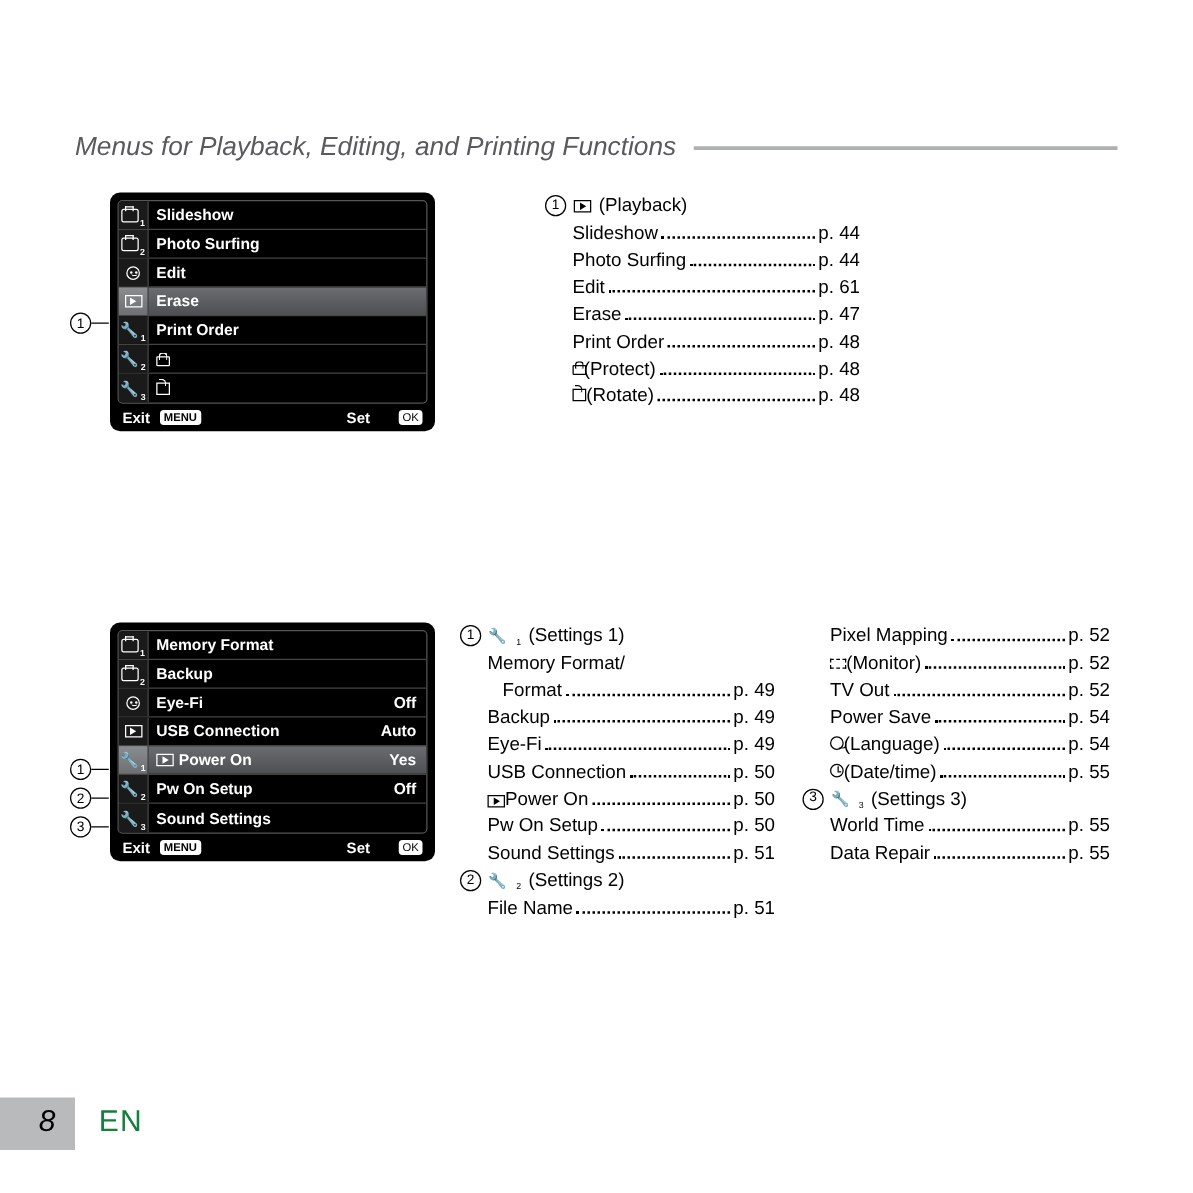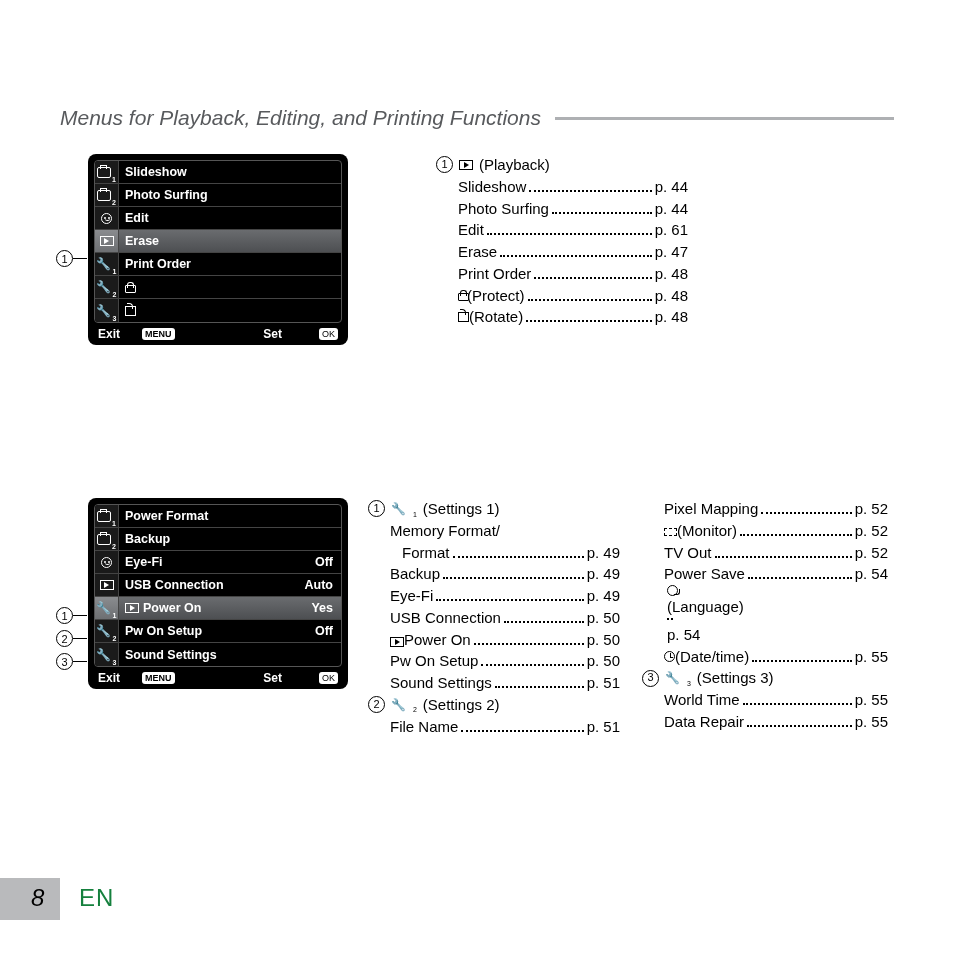--- a/index.html
+++ b/index.html
@@ -21,21 +21,21 @@
   .screen { width: 260px; background: #000; border-radius: 8px; padding: 6px 6px 4px 6px; color: #fff; font-size: 13px; font-weight: bold; }
   .menu-list { border: 1px solid #555; border-radius: 4px; overflow: hidden; }
   .menu-row { display: flex; align-items: center; height: 23px; border-bottom: 1px solid #444; }
   .menu-row:last-child { border-bottom: none; }
   .menu-row.sel { background: linear-gradient(#6a6c6f, #4d4f52); }
   .row-icon { width: 24px; height: 100%; display: flex; align-items: center; justify-content: center; border-right: 1px solid #444; font-size: 10px; background: #1a1a1a; }
   .row-icon.sel { background: linear-gradient(#8a8c8f, #6d6f72); }
   .row-label { flex: 1; padding-left: 6px; font-size: 12.5px; display: flex; align-items: center; gap: 4px; }
   .row-val { padding-right: 8px; font-size: 12.5px; }
   .screen-footer { display: flex; justify-content: space-between; padding: 4px 4px 0 4px; font-size: 12px; }
-  .foot-left, .foot-right { display: flex; align-items: center; gap: 22px; text-align: right; }
+  .foot-left, .foot-right { display: flex; align-items: center; gap: 8px; text-align: right; }
   .menu-chip { background: #fff; color: #000; border-radius: 3px; font-size: 9px; padding: 1px 3px; font-weight: bold; }
   .ok-chip { background: #fff; color: #000; border-radius: 3px; font-size: 9px; padding: 1px 3px; font-weight: normal; margin-left: 15px; }
 
   
   .ic { display: inline-flex; width: 14px; height: 11px; }
   .ic-cam { border: 1.2px solid currentColor; border-radius: 2px; position: relative; }
   .ic-cam::before { content: ""; position: absolute; top: -3px; left: 2px; width: 5px; height: 3px; border: 1.2px solid currentColor; border-bottom: none; }
   .ic-sub { font-size: 7px; margin-left: 1px; align-self: flex-end; }
   .ic-play { border: 1.3px solid currentColor; width: 14px; height: 10px; display: inline-flex; align-items: center; justify-content: center; }
   .ic-play::before { content: ""; border-left: 5px solid currentColor; border-top: 3px solid transparent; border-bottom: 3px solid transparent; }
@@ -232,21 +232,21 @@
             <span class="call-line"></span>
           </div>
         <div class="screen" style="margin-left:28px;">
           <div class="menu-list" id="s2-list">
               <div class="menu-row">
                 <div class="row-icon">
                   <span class="ic ic-cam"></span>
                   <span class="ic-sub">1</span>
                 </div>
                 <div class="row-label">
-                  <span>Power Format</span>
+                  <span>Memory Format</span>
                 </div>
               </div>
               <div class="menu-row">
                 <div class="row-icon">
                   <span class="ic ic-cam"></span>
                   <span class="ic-sub">2</span>
                 </div>
                 <div class="row-label">
                   <span>Backup</span>
                 </div>
@@ -384,21 +384,21 @@
           <div class="desc-row" style="margin-left: 22px; width: 224px;">
             <span class="desc-label">TV Out</span>
             <span class="desc-dots"></span>
             <span class="desc-page">p. 52</span>
           </div>
           <div class="desc-row" style="margin-left: 22px; width: 224px;">
             <span class="desc-label">Power Save</span>
             <span class="desc-dots"></span>
             <span class="desc-page">p. 54</span>
           </div>
-          <div class="desc-row" style="margin-left: 22px; width: 224px; flex-direction: column;">
+          <div class="desc-row" style="margin-left: 22px; width: 224px;">
             <span class="ic-lang"></span> 
             <span class="desc-label">(Language)</span>
             <span class="desc-dots"></span>
             <span class="desc-page">p. 54</span>
           </div>
           <div class="desc-row" style="margin-left: 22px; width: 224px;">
             <span class="ic-clock"></span> 
             <span class="desc-label">(Date/time)</span>
             <span class="desc-dots"></span>
             <span class="desc-page">p. 55</span>

